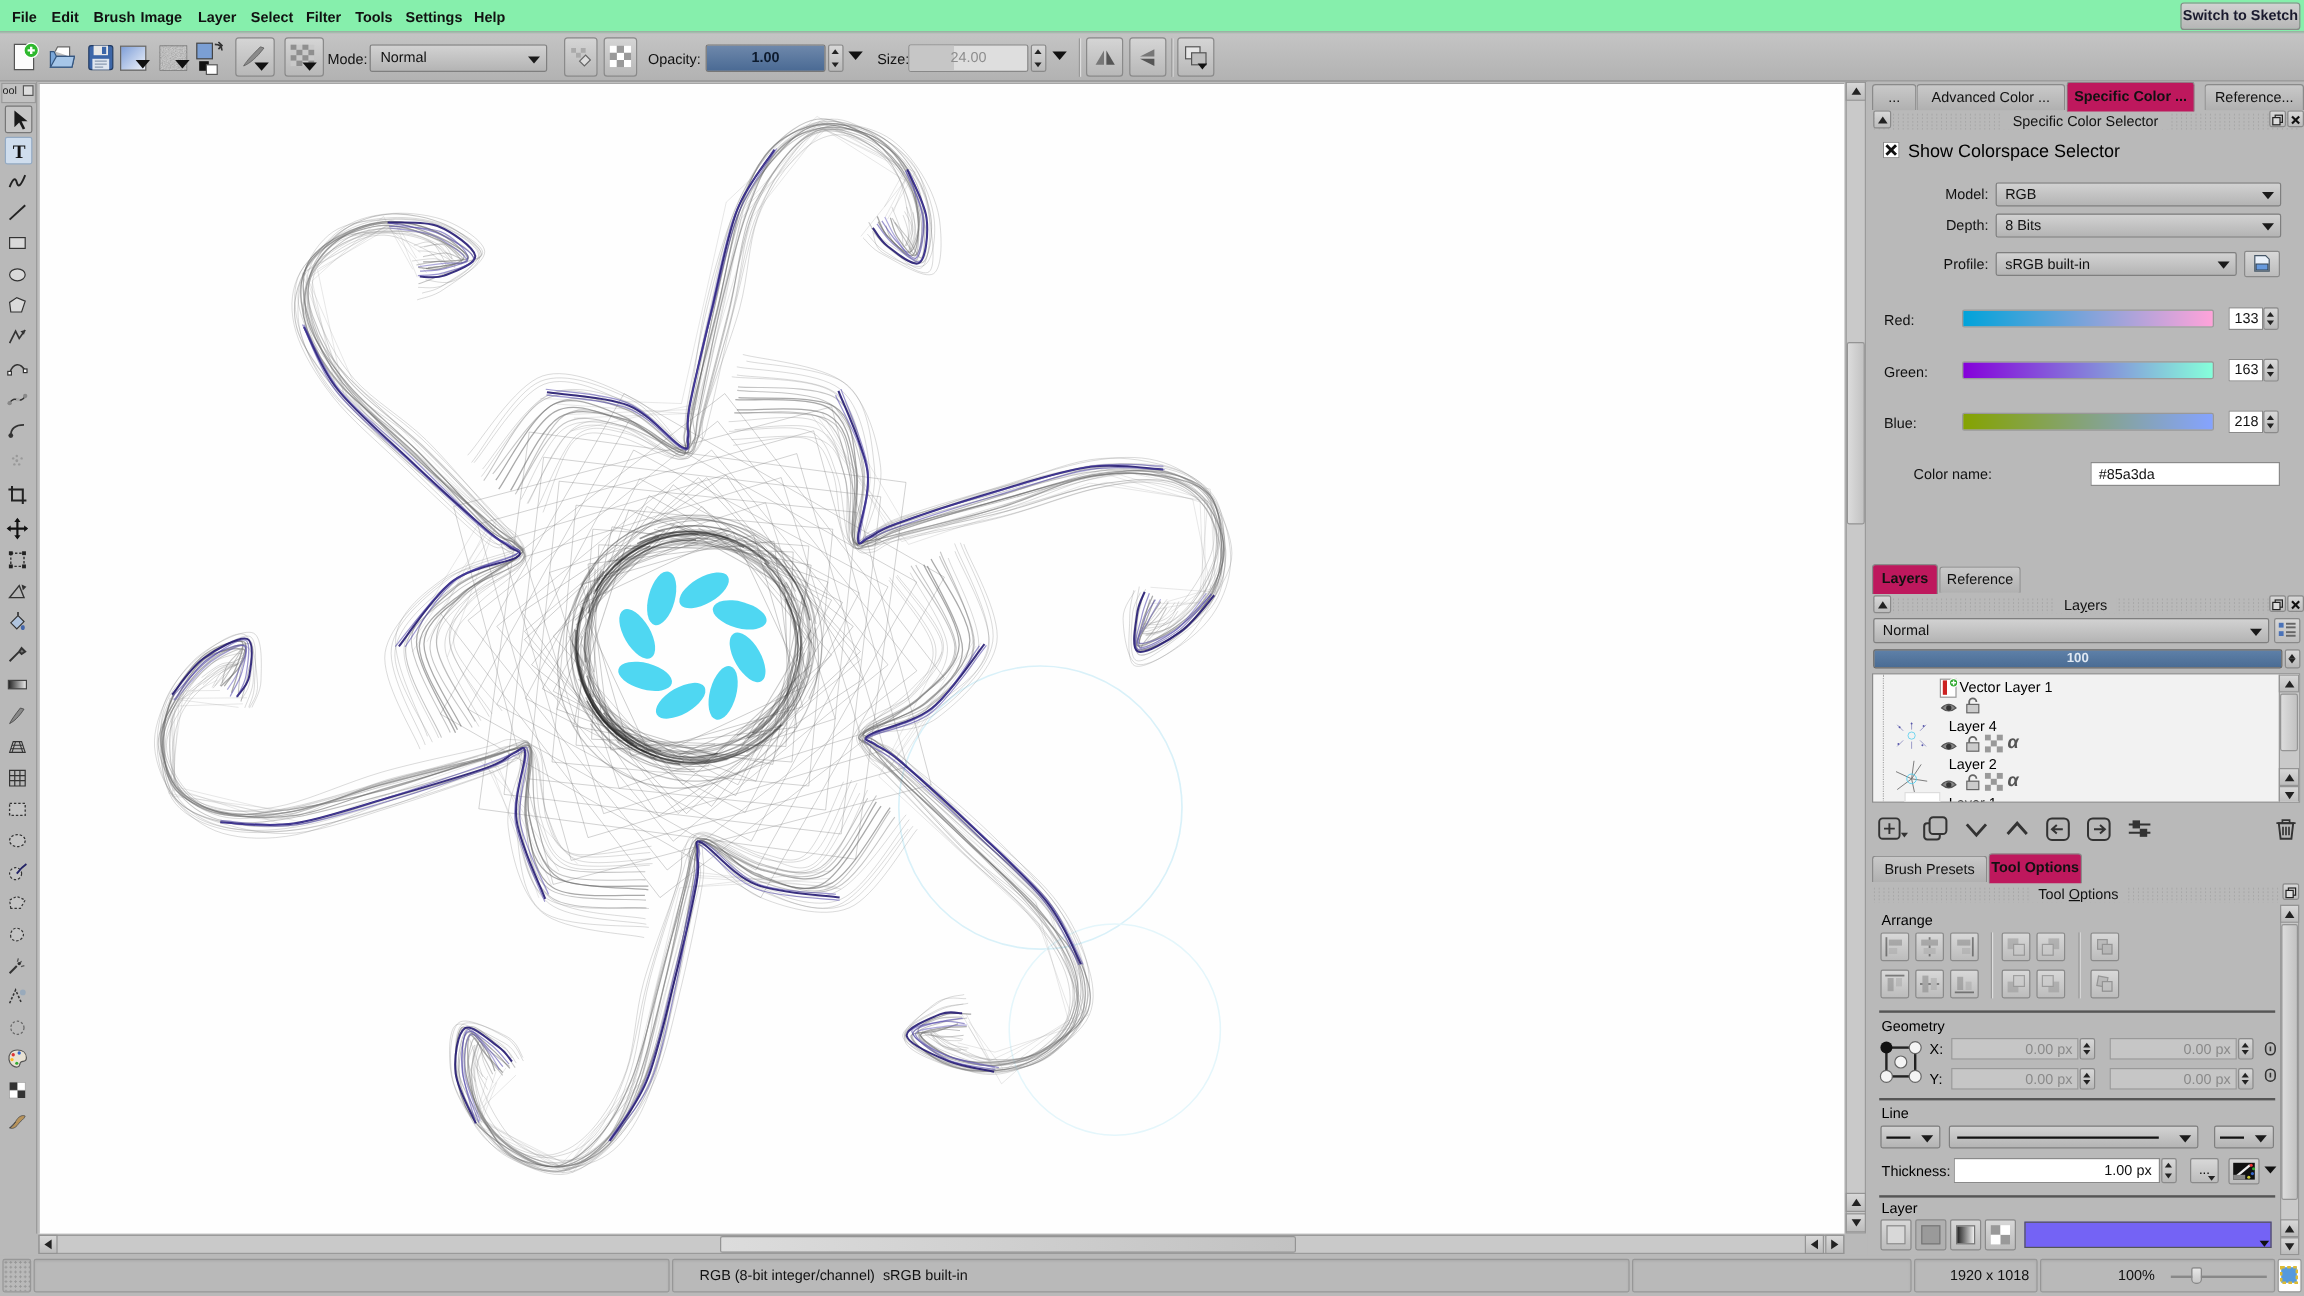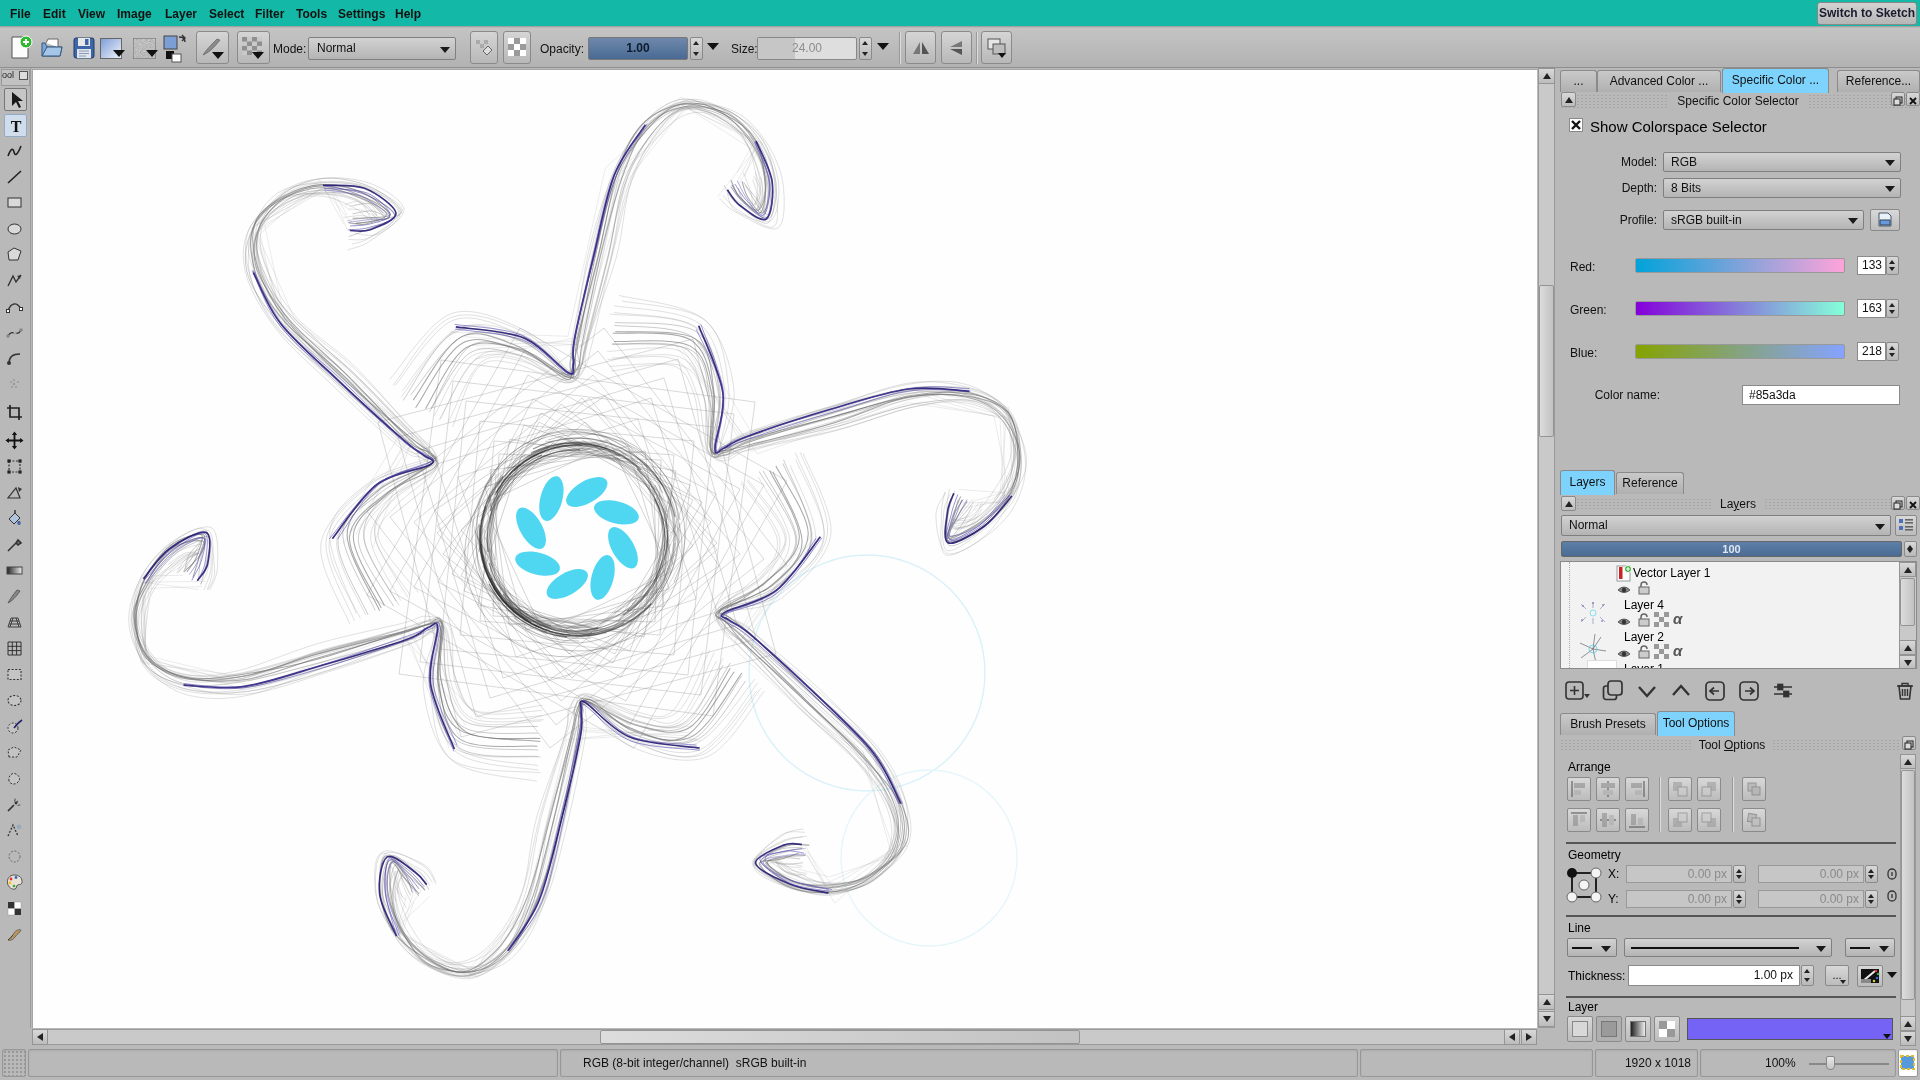--- a/index.html
+++ b/index.html
@@ -1,19 +1,19 @@
 <!DOCTYPE html>
 <html><head><meta charset="utf-8">
 <style>
 * { margin:0; padding:0; box-sizing:border-box; }
 html,body { width:1920px; height:1080px; overflow:hidden;
   font-family:"Liberation Sans", sans-serif; background:#b9b9b9; }
 .abs { position:absolute; }
 #menubar { position:absolute; left:0; top:0; width:1920px; height:27px;
-  background:#14b8a6; border-bottom:1px solid #a2a2a2; }
+  background:#86efac; border-bottom:1px solid #a2a2a2; }
 .mi { position:absolute; top:7px; font-size:12px; font-weight:bold; color:#111; }
 #sketchbtn { position:absolute; right:3px; top:2px; width:100px; height:23px;
   background:linear-gradient(#d2d2d2,#b6b6b6); border:1px solid #888; border-radius:3px;
   font-size:12px; font-weight:bold; text-align:center; line-height:21px; color:#1a1a2e; }
 #toolbar { position:absolute; left:0; top:28px; width:1920px; height:40px;
   background:linear-gradient(#c4c4c4,#b2b2b2); border-bottom:1px solid #8e8e8e; }
 .tbtn { position:absolute; top:3px; height:33px; background:linear-gradient(#d5d5d5,#b8b8b8);
   border:1px solid #8a8a8a; border-radius:3px; }
 .lbl { position:absolute; font-size:12px; color:#111; top:14px; }
 .combo { position:absolute; background:linear-gradient(#d2d2d2,#b4b4b4);
@@ -62,38 +62,38 @@
   border-top:6px solid #222; position:absolute; left:50%; top:50%; transform:translate(-50%,-50%); }
 .tri-l { width:0;height:0;border-top:4px solid transparent;border-bottom:4px solid transparent;
   border-right:6px solid #222; position:absolute; left:50%; top:50%; transform:translate(-50%,-50%); }
 .tri-r { width:0;height:0;border-top:4px solid transparent;border-bottom:4px solid transparent;
   border-left:6px solid #222; position:absolute; left:50%; top:50%; transform:translate(-50%,-50%); }
 
 #rpanel { position:absolute; left:1556px; top:68px; width:364px; height:980px; background:#b9b9b9; }
 .tab { position:absolute; height:22px; background:linear-gradient(#c9c9c9,#b0b0b0);
   border:1px solid #8a8a8a; border-bottom:none; border-radius:3px 3px 0 0;
   font-size:12px; color:#111; text-align:center; }
-.tab.act { background:#7dd3fc; height:25px; }
+.tab.act { background:#be185d; height:25px;font-weight:bold; }
 .dhead { position:absolute; font-size:12px; color:#111; text-align:center; }
 .dotted { background-image:radial-gradient(#a6a6a6 .8px, transparent .9px); background-size:4px 3px; }
 .sqbtn { position:absolute; background:linear-gradient(#d8d8d8,#bcbcbc); border:1px solid #8a8a8a; border-radius:2px; }
 .field { position:absolute; background:#fff; border:1px solid #8a8a8a; font-size:12px; color:#111; }
 .rlabel { position:absolute; font-size:12px; color:#111; text-align:right; }
 .gbar { position:absolute; height:15px; border:1px solid #999; border-radius:2px; }
 #statusbar { position:absolute; left:0; top:1046px; width:1920px; height:34px; background:#b9b9b9; }
 .seg { position:absolute; top:3px; height:28px; border:1px solid #979797; border-radius:2px;
   box-shadow:inset 0 1px 2px rgba(0,0,0,.08); font-size:12px; color:#111; }
 .sep { position:absolute; width:1px; background:#999; box-shadow:1px 0 0 #ddd; }
 </style></head>
 <body>
 
 <div id="menubar">
   <span class="mi" style="left:10px">File</span>
   <span class="mi" style="left:43px">Edit</span>
-  <span class="mi" style="left:78px">View</span>
+  <span class="mi" style="left:78px">Brush</span>
   <span class="mi" style="left:117px">Image</span>
   <span class="mi" style="left:165px">Layer</span>
   <span class="mi" style="left:209px">Select</span>
   <span class="mi" style="left:255px">Filter</span>
   <span class="mi" style="left:296px">Tools</span>
   <span class="mi" style="left:338px">Settings</span>
   <span class="mi" style="left:395px">Help</span>
   <div id="sketchbtn">Switch to Sketch</div>
 </div>
 

